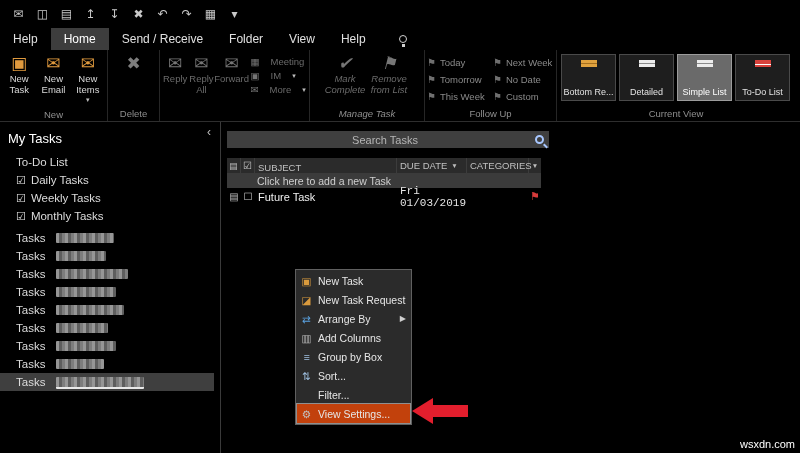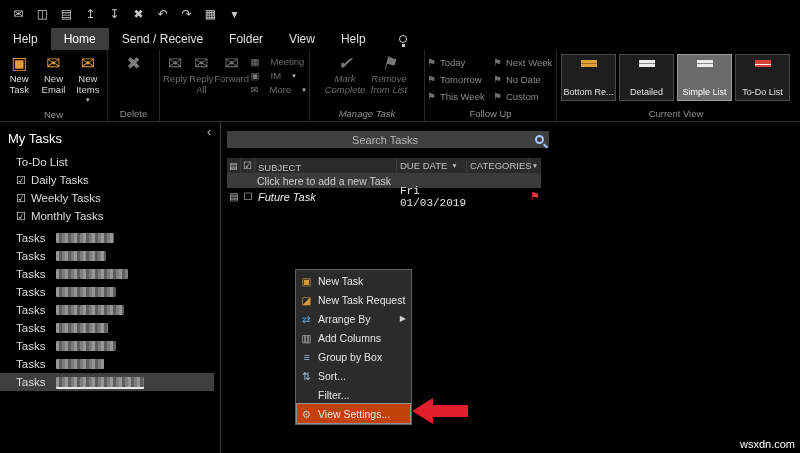--- a/index.html
+++ b/index.html
@@ -99,21 +99,21 @@
   .c-due  { width:70px; }
   .c-cat  { width:62px; }
   .c-fil  { width:12px; border-right:0; justify-content:center; padding:0; }
   .tinycaret { font-size:6.5px; color:#bdbdbd; margin-left:4px; }
   .addrow { display:flex; height:15px; background:#3b3b3b; color:#cfcfcf; align-items:center; font-size:10.5px; }
   .addrow span { padding-left:30px; }
   .trow { display:flex; height:17px; align-items:center; color:#f0f0f0; font-size:11px; }
   .td { padding-left:3px; }
   .row-pageicon { width:14px; text-align:center; color:#b9b9b9; font-size:10px; }
   .row-chk { width:14px; text-align:center; color:#cfcfcf; font-size:10px; }
-  .row-sub { width:142px;font-style:italic; }
+  .row-sub { width:142px; }
   .row-due { width:70px; color:#e4e4e4;font-family:Liberation Mono, monospace; }
   .row-cat { width:62px; }
   .row-flag { width:12px; text-align:center; color:#d83b3b; font-size:11px; }
   .hd-page { color:#b9b9b9; font-size:9px; }
   .hd-chk { color:#c9c9c9; font-size:10px; }
 
   
   .menu { position:absolute; left:295px; top:269px; width:117px; background:#2b2b2b;
     border:1px solid #606060; box-shadow:3px 4px 8px rgba(0,0,0,.65); padding:1px; z-index:5; }
   .mi { height:19px; display:flex; align-items:center; gap:5px; padding:0 4px 0 3px;

